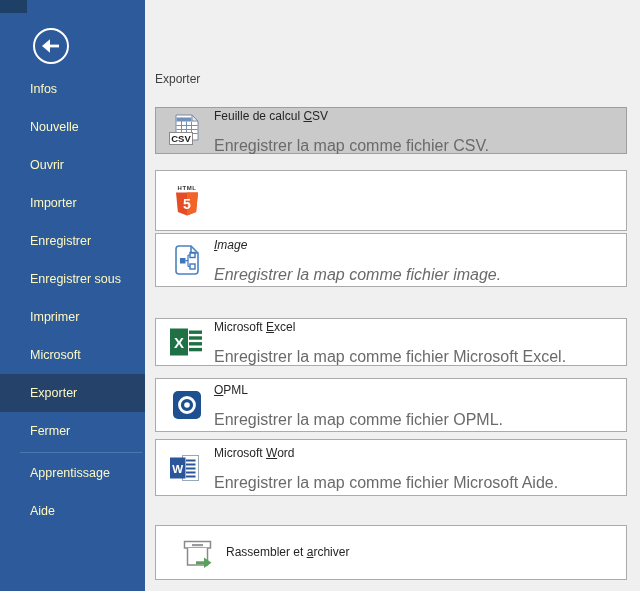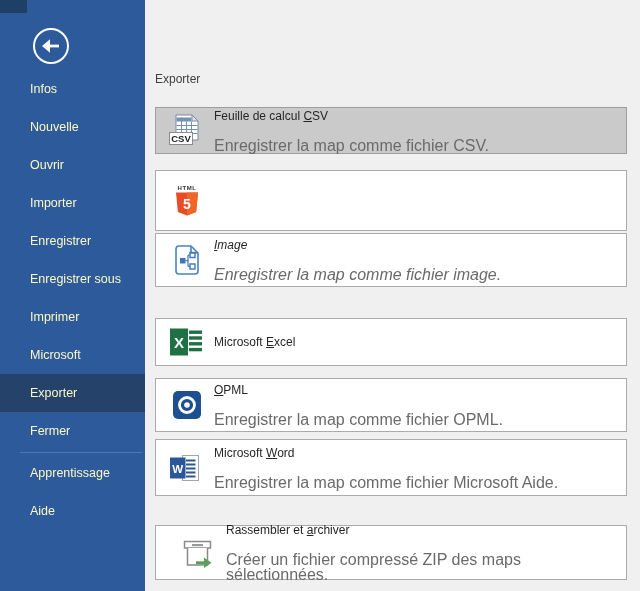--- a/index.html
+++ b/index.html
@@ -144,20 +144,21 @@
         <rect x="20" y="4.5" width="13" height="3.4" fill="#1f7145"></rect>
         <rect x="20" y="10.3" width="13" height="3.4" fill="#1f7145"></rect>
         <rect x="20" y="16.1" width="13" height="3.4" fill="#1f7145"></rect>
         <rect x="20" y="21.9" width="13" height="3.4" fill="#1f7145"></rect>
         <rect x="1" y="2.5" width="18" height="27" fill="#1f7145"></rect>
         <text x="10" y="21.5" text-anchor="middle" font-family="Liberation Sans, sans-serif" font-size="15" font-weight="bold" fill="#ffffff">X</text>
       </svg>
     </div>
     <div class="item-text">
       <div class="item-title"><span>Microsoft </span><span class="key">E</span><span>xcel</span></div>
+      <div class="item-desc">Enregistrer la map comme fichier Microsoft Excel.</div>
     </div>
   </div>
 
   <div class="export-item" style="top:378px; height:54px;">
     <div class="icon-wrap">
       <svg width="32" height="32" viewBox="0 0 32 32">
         <rect x="2" y="2" width="28" height="28" rx="5" fill="#1d4f91"></rect>
         <circle cx="16" cy="16" r="7.5" fill="none" stroke="#ffffff" stroke-width="2.8"></circle>
         <circle cx="16" cy="16" r="2.8" fill="#ffffff"></circle>
       </svg>
@@ -188,16 +189,15 @@
       <svg width="34" height="34" viewBox="0 0 34 34">
         <rect x="3.5" y="5.5" width="26" height="6.5" fill="#ffffff" stroke="#8a8a8a" stroke-width="1.5"></rect>
         <rect x="11" y="8" width="11" height="2.2" fill="#9a9a9a"></rect>
         <path d="M6.5 12 L6.5 29 L26.5 29 L26.5 12" fill="#ffffff" stroke="#8a8a8a" stroke-width="1.5"></path>
         <rect x="15" y="25.3" width="9" height="3" fill="#5aa05a"></rect>
         <polygon points="23,21.5 30.5,26.8 23,32" fill="#5aa05a"></polygon>
       </svg>
     </div>
     <div class="item-text">
       <div class="item-title"><span>Rassembler et </span><span class="key">a</span><span>rchiver</span></div>
-      <div class="item-desc">Créer un fichier compressé ZIP des maps sélectionnées.</div>
     </div>
   </div>
 </div>
 
 </body></html>

